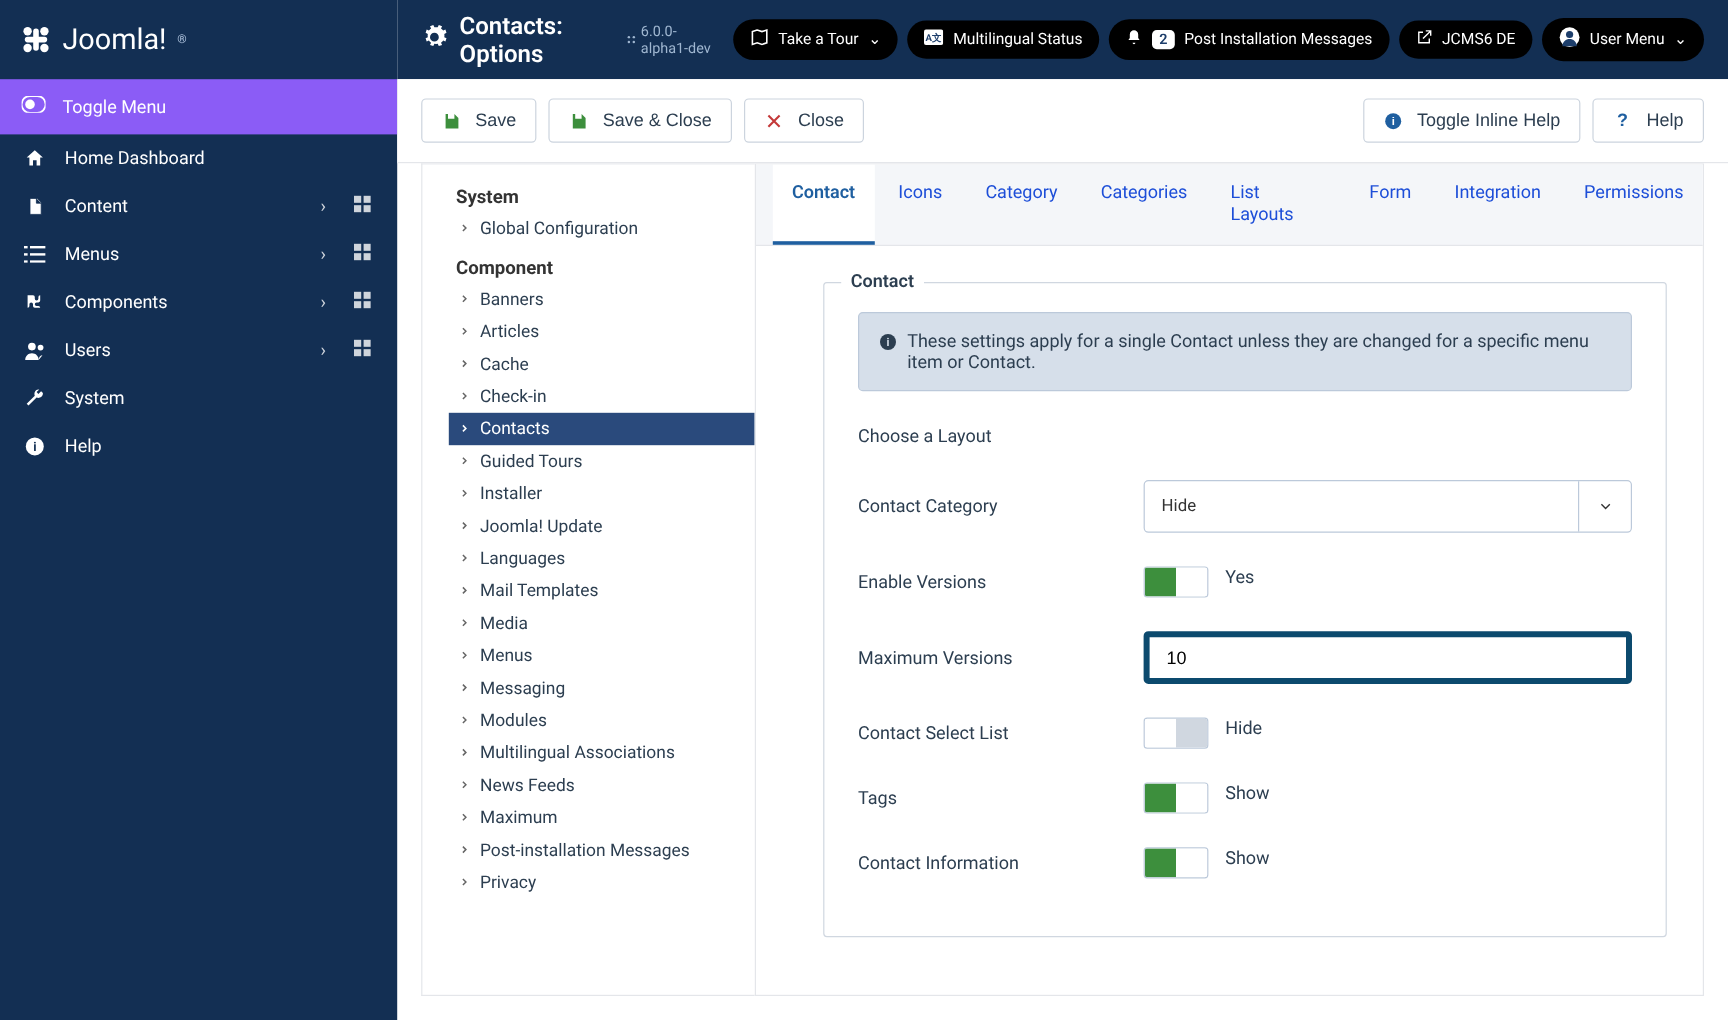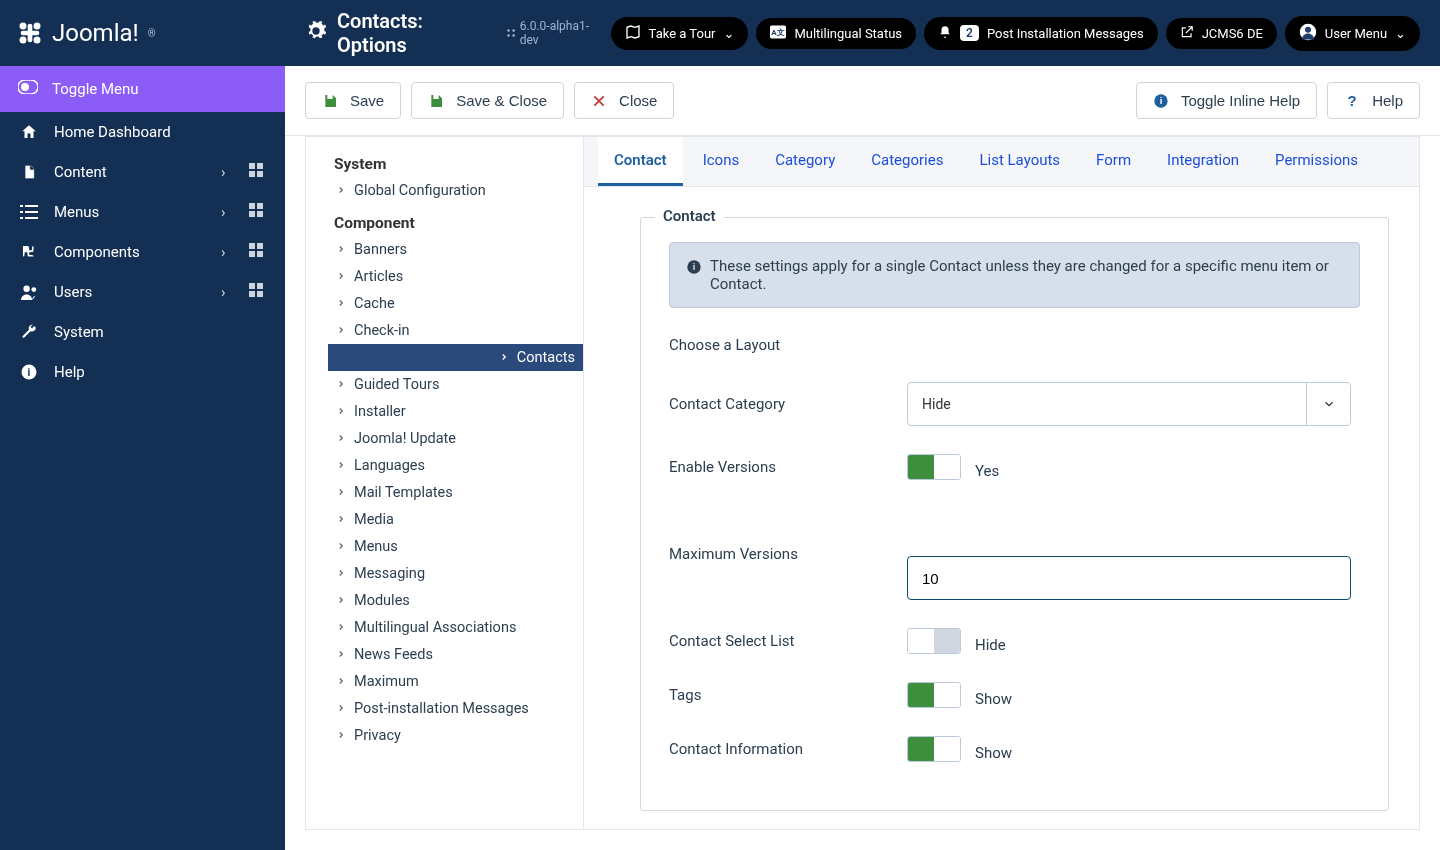--- a/index.html
+++ b/index.html
@@ -1,18 +1,18 @@
 <!DOCTYPE html>
 <html><head>
 <meta charset="utf-8">
 <style>
 * { box-sizing: border-box; margin: 0; padding: 0; }
 body { font-family: -apple-system, BlinkMacSystemFont, "Segoe UI", Roboto, Arial, sans-serif; font-size: 14px; color: #333; background: #fff; }
 .app { display: flex; height: 850px; overflow: hidden; }
-.sidebar-main { width: 285px; background: #132f53; color: #fff; display: flex; flex-direction: column; }
+.sidebar-main { width: 331px; background: #132f53; color: #fff; display: flex; flex-direction: column; }
 .brand { display: flex; align-items: center; height: 66px; padding: 0 16px; background: #132f53; }
 .brand-logo { display: flex; align-items: center; gap: 8px; font-size: 24px; font-weight: 400; }
 .brand-logo svg { width: 28px; height: 28px; }
 .brand-logo sup { font-size: 10px; color: #b0c4de; margin-left: 1px; }
 .toggle-menu { display: flex; align-items: flex-end; gap: 14px; padding: 14px 18px; background: #8b5cf6; cursor: pointer; font-size: 15px; }
 .nav-item { display: flex; align-items: center; padding: 11px 18px; gap: 14px; cursor: pointer; font-size: 15px; position: relative; }
 .nav-item-icon { width: 22px; display: flex; justify-content: center; }
 .nav-item-label { flex: 1; }
 .nav-item-chevron { width: 14px; opacity: .8; }
 .nav-item-grid { width: 18px; opacity: .8; }
@@ -28,39 +28,39 @@
 .btn-icon { width: 16px; height: 16px; display: flex; align-items: center; justify-content: center; }
 .icon-green { color: #3d8f3d; }
 .icon-red { color: #c43939; }
 .icon-blue { color: #1f5fa0; }
 .toolbar-right { margin-left: auto; display: flex; gap: 10px; }
 .content { flex: 1; display: flex; overflow: hidden; padding: 0 20px 20px 20px; gap: 0; }
 .config-sidebar { width: 278px; background: #fff; border: 1px solid #e4e6ea; border-right: none; padding: 18px 0 18px 28px; overflow-y: auto; }
 .config-heading { font-weight: 700; font-size: 15.5px; color: #333; margin-bottom: 4px; margin-top: 10px; }
 .config-heading:first-child { margin-top: 0; }
 .config-item { display: flex; align-items: center; gap: 6px; padding: 5px 8px 5px 2px; font-size: 14.5px; color: #2c3e50; cursor: pointer; }
-.config-item.active { background: #2a4a7c; color: #fff; margin-left: -6px; padding-left: 8px; justify-content: flex-end; }
+.config-item.active { background: #2a4a7c; color: #fff; margin-left: -6px; padding-left: 8px; }
 .config-item .chev { width: 12px; color: #666; }
 .config-item.active .chev { color: #fff; }
 .tabs-area { flex: 1; background: #fff; border: 1px solid #e4e6ea; overflow-y: auto; }
 .tabs { display: flex; border-bottom: 1px solid #e4e6ea; background: #f4f6f9; padding-left: 14px; gap: 4px; }
 .tab { padding: 14px 16px; font-size: 15px; color: #1d4ed8; cursor: pointer; border-bottom: 3px solid transparent; }
 .tab.active { color: #1f5fa0; border-bottom-color: #1f5fa0; background: #fff; font-weight: 600; }
 .panel { padding: 30px 30px 30px 56px; }
 .fieldset { border: 1px solid #d0d7e0; border-radius: 3px; padding: 24px 28px 20px 28px; position: relative; }
 .fieldset-legend { position: absolute; top: -11px; left: 14px; background: #fff; padding: 0 8px; font-size: 15px; font-weight: 600; color: #2c3e50; }
 .alert { background: #d6dfea; border: 1px solid #bcc9da; padding: 14px 16px; border-radius: 4px; color: #2c3e50; font-size: 15px; display: flex; gap: 8px; margin-bottom: 28px; }
 .alert-icon { color: #2c3e50; flex-shrink: 0; margin-top: 2px; }
 .form-row { display: flex; align-items: center; margin-bottom: 28px; }
 .form-label { width: 238px; font-size: 15px; color: #2c3e50; }
 .form-control { flex: 1; max-width: 444px; }
 .select { width: 100%; height: 44px; border: 1px solid #bcc9da; border-radius: 4px; display: flex; align-items: center; padding: 0 14px; background: #fff; position: relative; cursor: pointer; }
 .select-chevron { position: absolute; right: 0; top: 0; bottom: 0; width: 44px; border-left: 1px solid #bcc9da; display: flex; align-items: center; justify-content: center; }
-.number-input { width: 100%; height: 44px; border: 1px solid #0c4a6e; border-radius: 4px; padding: 0 14px; font-size: 15px; margin-top: 48px; }
-.switch-wrap { display: flex; align-items: flex-end; gap: 14px; }
+.number-input { width: 100%; height: 44px; border: 5px solid #0c4a6e; border-radius: 4px; padding: 0 14px; font-size: 15px; }
+.switch-wrap { display: flex; align-items: flex-start; gap: 14px; }
 .switch { width: 54px; height: 26px; border: 1px solid #bcc9da; border-radius: 3px; display: flex; overflow: hidden; cursor: pointer; }
 .switch-half { flex: 1; }
 .switch.on .switch-half:first-child { background: #3d8f3d; }
 .switch.on .switch-half:last-child { background: #fff; }
 .switch.off .switch-half:first-child { background: #fff; }
 .switch.off .switch-half:last-child { background: #d0d7e0; }
 .switch-label { font-size: 15px; color: #2c3e50; }
 </style>
 </head>
 <body>

